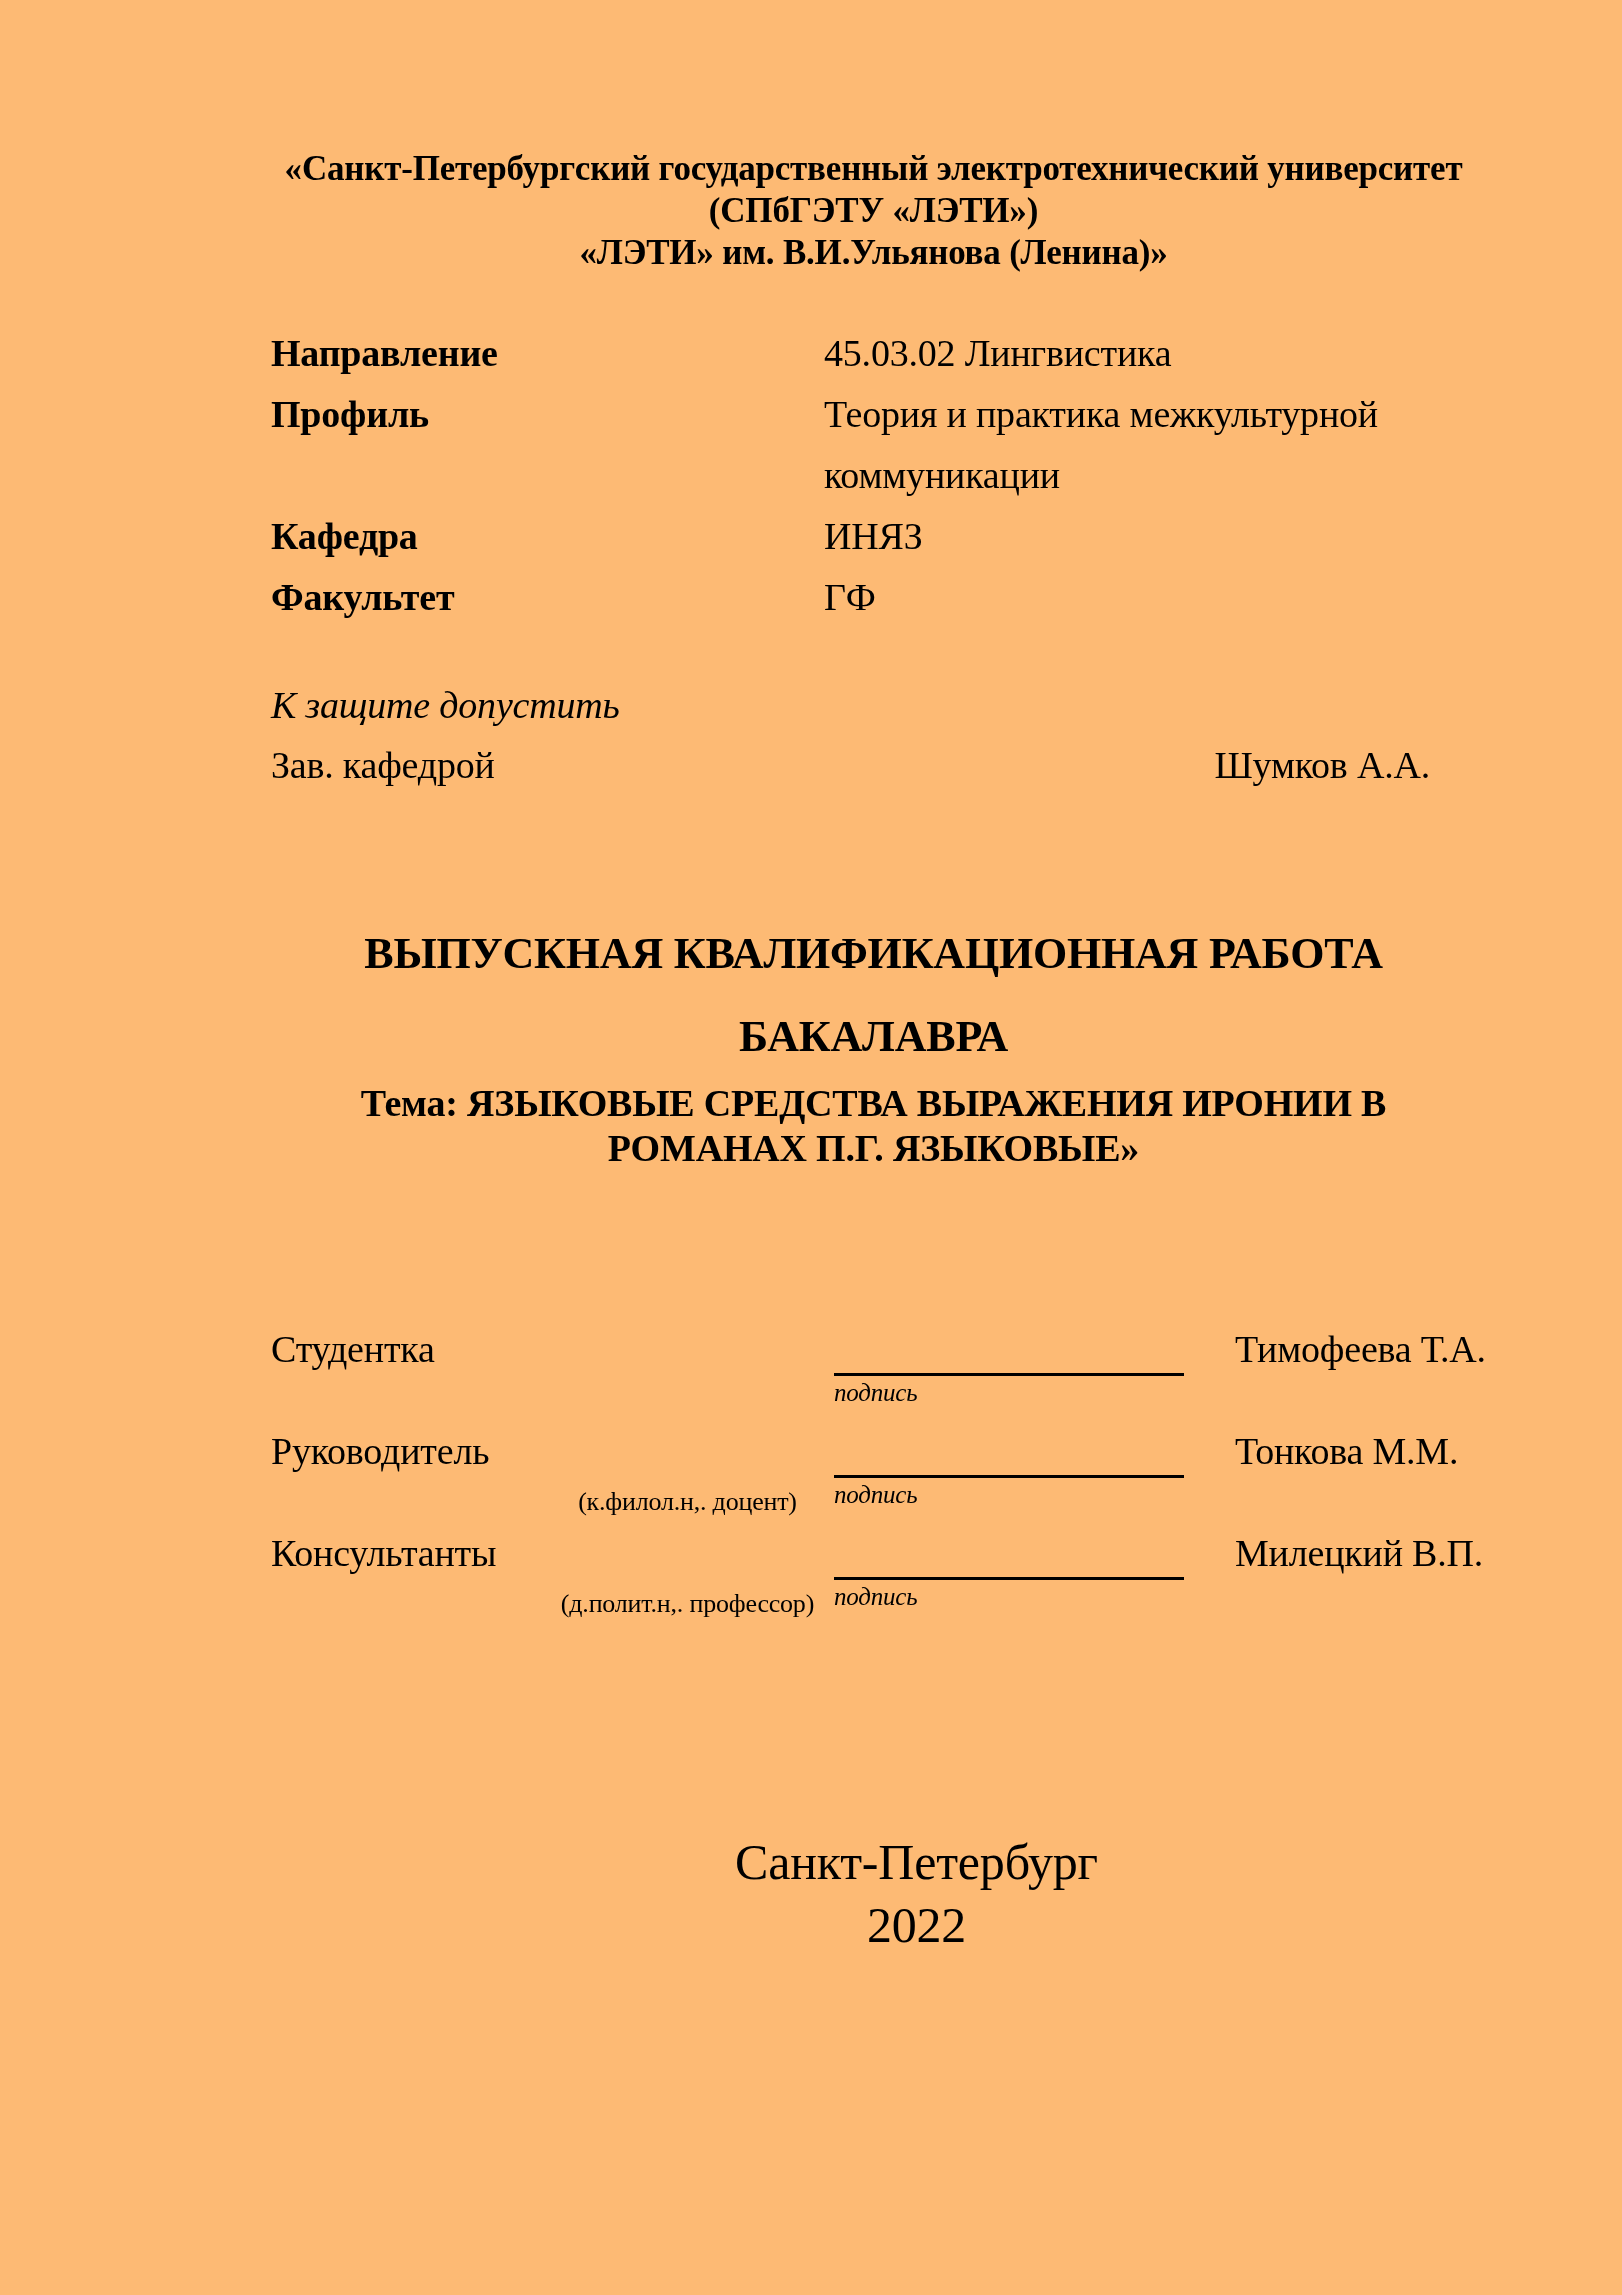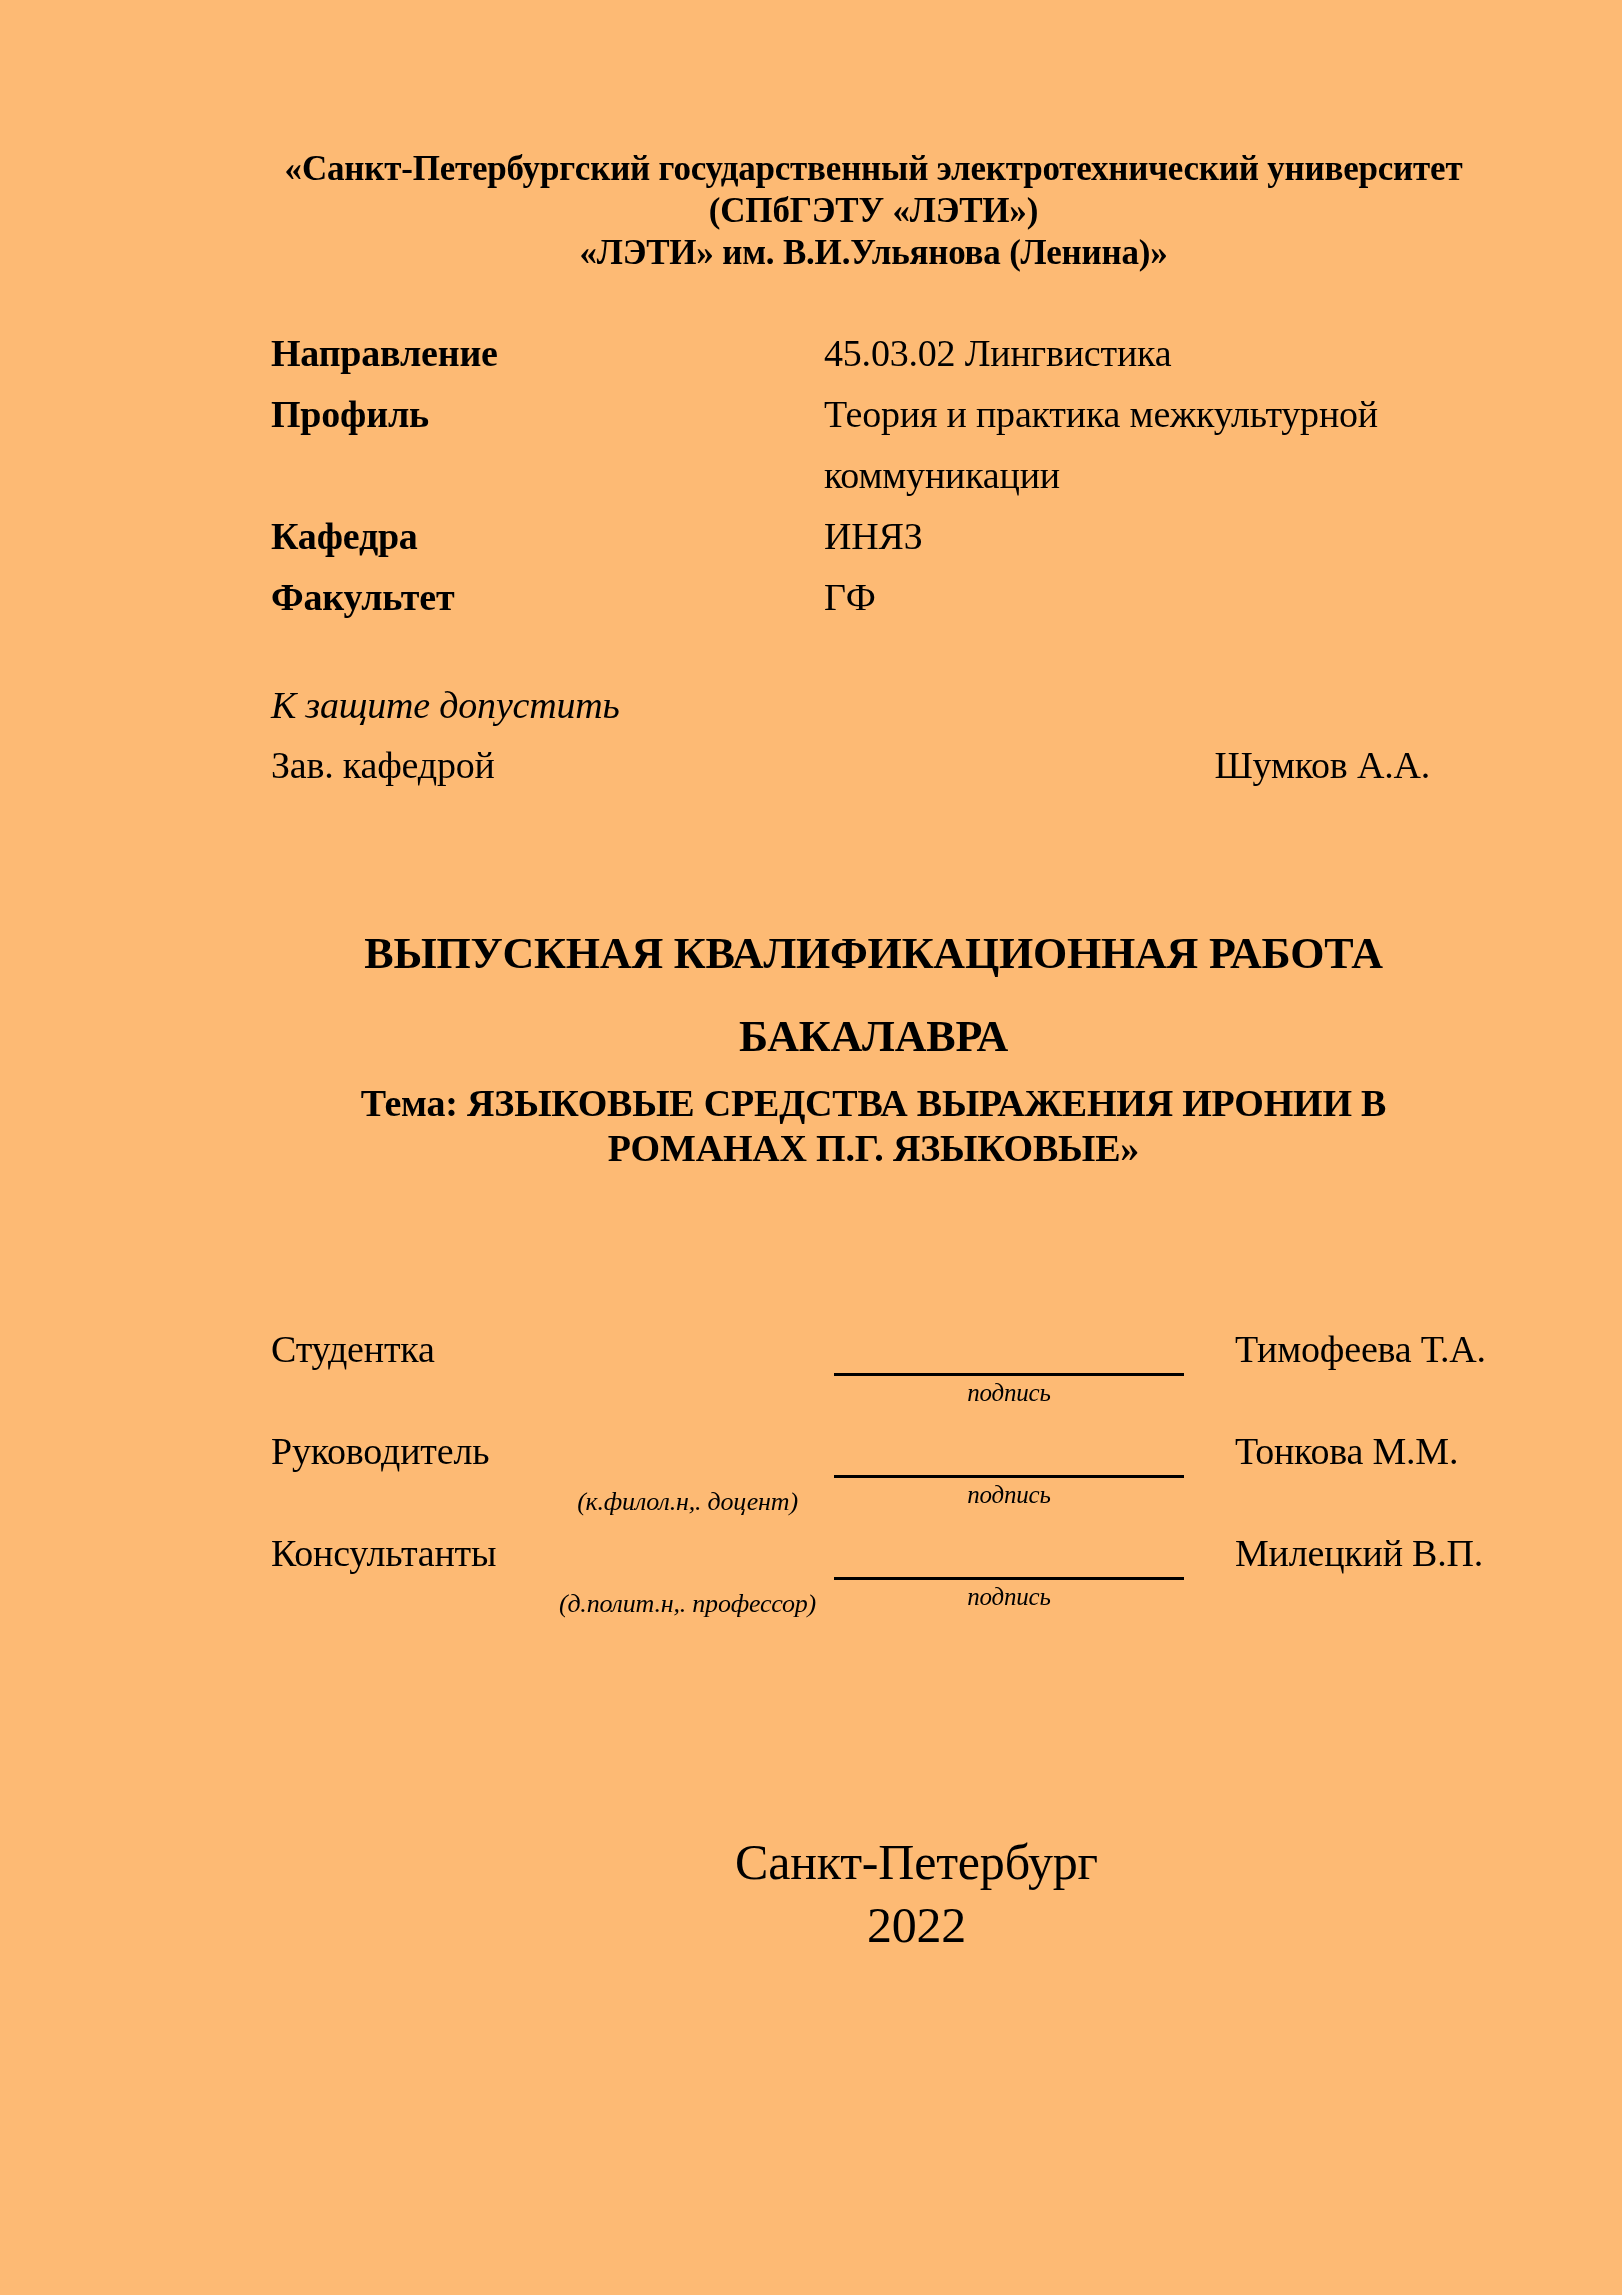--- a/index.html
+++ b/index.html
@@ -110,37 +110,36 @@
     white-space: nowrap;
   }
   .sig-qual {
     position: absolute;
     left: 283px;
     top: 61px;
     width: 267px;
     text-align: center;
     font-size: 26px;
     line-height: 31px;
-    font-style: italic;
     white-space: nowrap;
   }
   .sig-line {
     position: absolute;
     left: 563px;
     top: 0;
     width: 350px;
     height: 50px;
     border-bottom: 3.1px solid #000000;
   }
   .sig-caption {
     position: absolute;
     left: 563px;
     top: 55px;
     width: 350px;
-    text-align: center;
+    text-align: left;
     font-size: 25px;
     line-height: 30px;
     font-style: italic;
   }
   .sig-name {
     position: absolute;
     left: 964px;
     top: 0;
     font-size: 38px;
     line-height: 52px;

